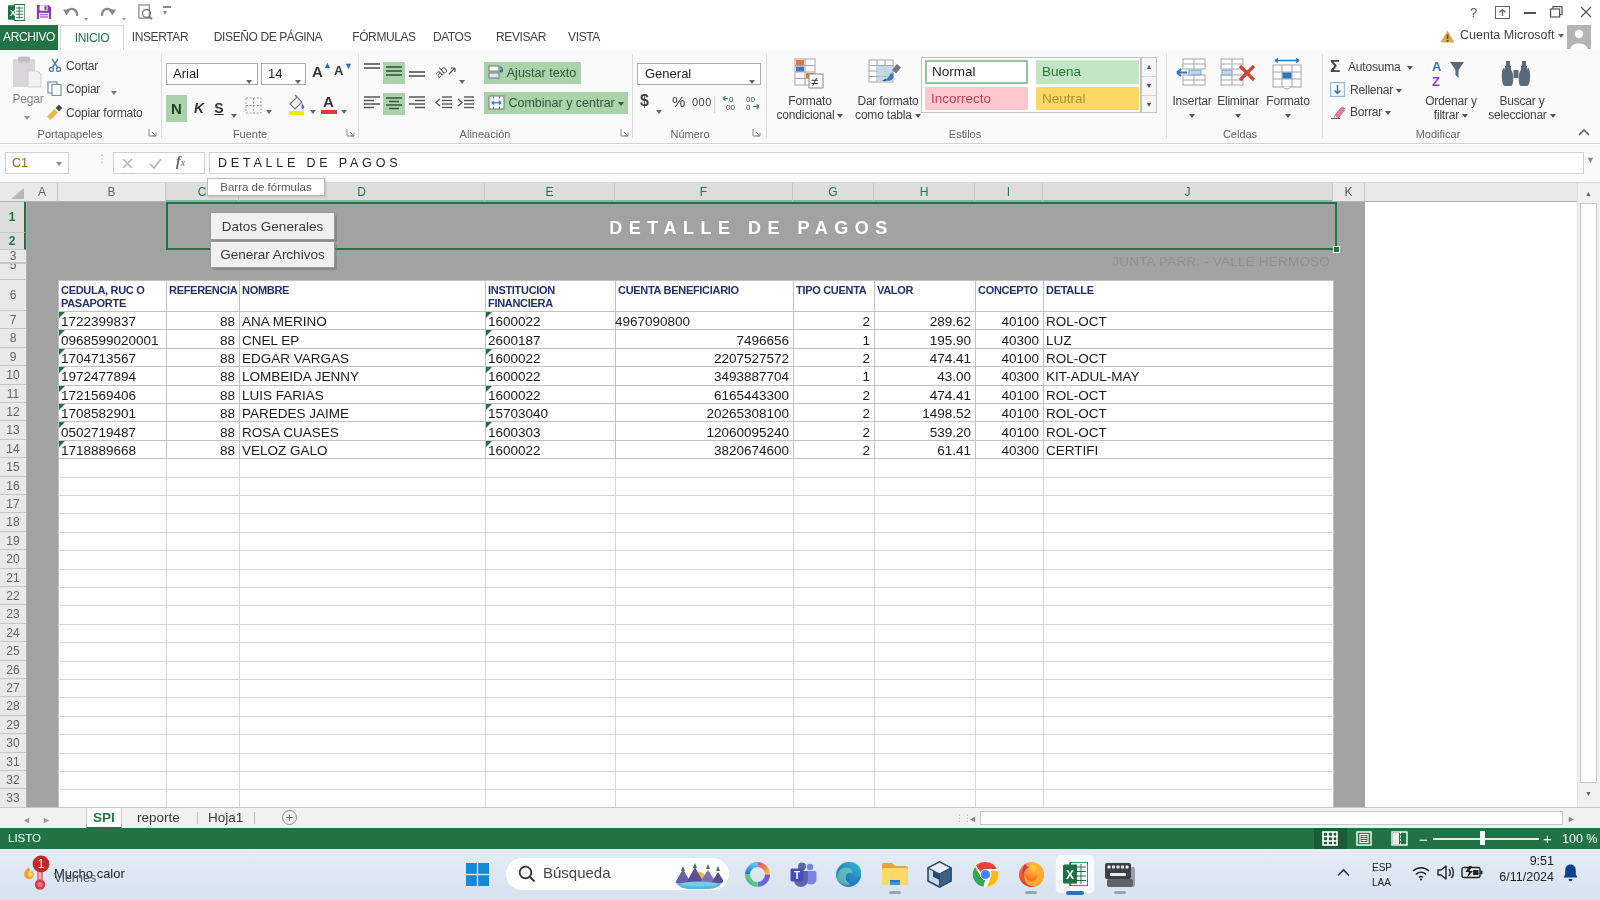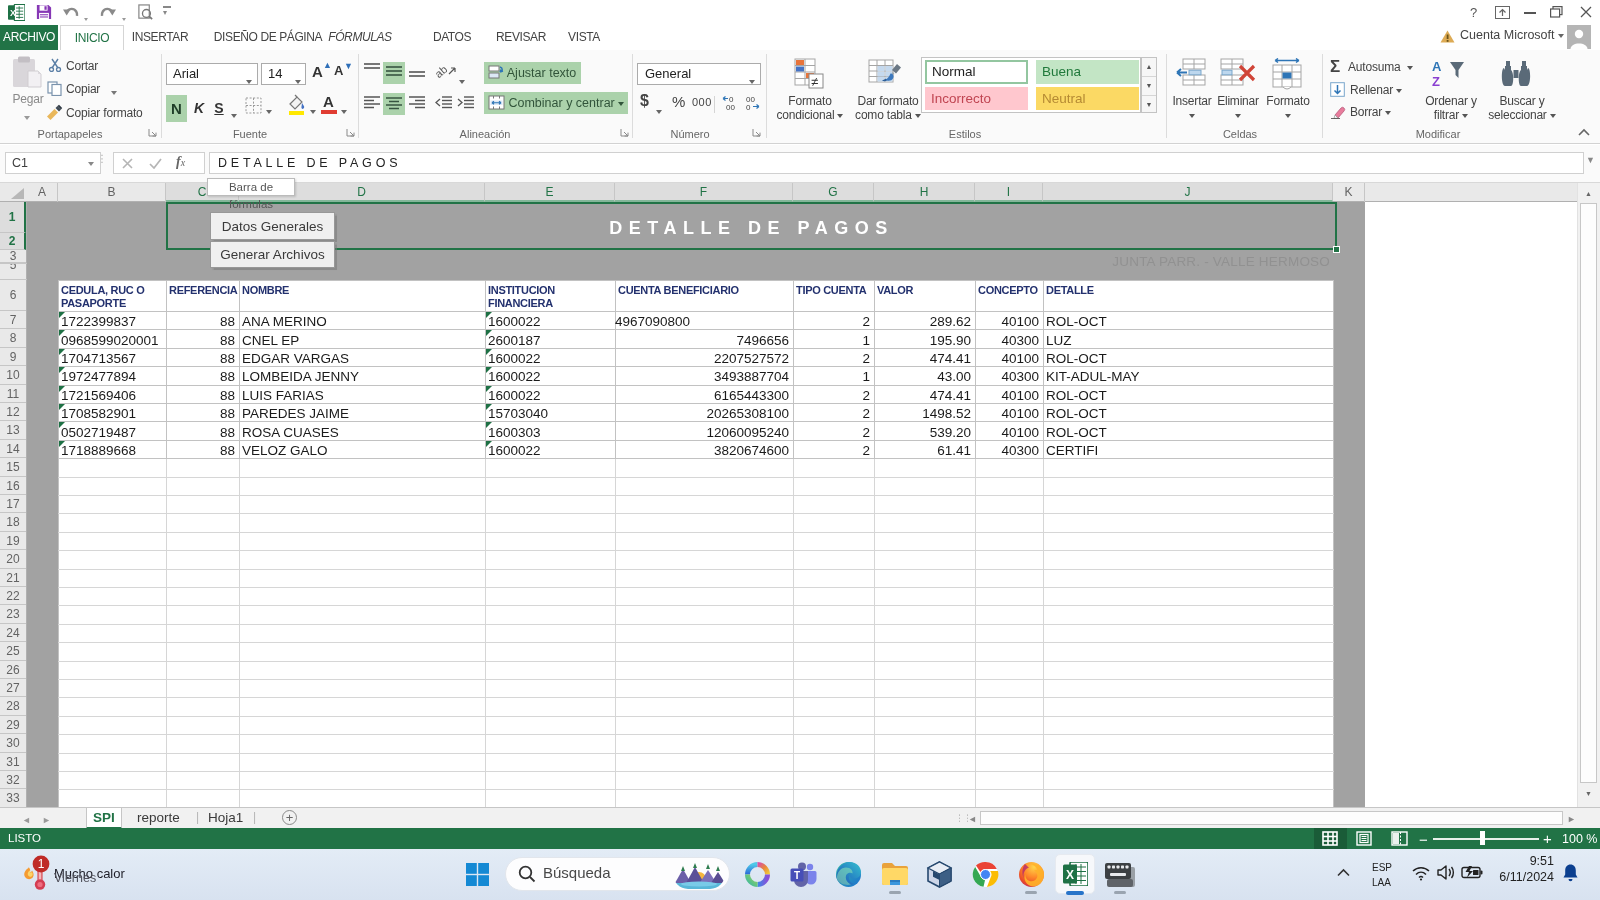--- a/index.html
+++ b/index.html
@@ -23,21 +23,21 @@
 .gsep { position:absolute; top:4px; height:84px; width:1px; background:#dcdcdc; }
 .glabel { position:absolute; top:78px; font-size:11px; color:#666; text-align:center; }
 .launcher { position:absolute; top:78px; width:10px; height:10px; }
 .rbtn-txt { font-size:12px; letter-spacing:-0.2px; color:#444; white-space:nowrap; }
 .greenbtn { position:absolute; background:#abd2ab; color:#31543a; font-size:12.5px; }
 .combo { position:absolute; background:#fff; border:1px solid #ababab; font-size:13px; color:#222; }
 .dda { display:inline-block; width:0; height:0; border-left:3px solid transparent; border-right:3px solid transparent; border-top:4px solid #666; vertical-align:middle; }
 
 
 #formulabar { position:absolute; left:0; top:145px; width:1600px; height:38px; background:#fafafa; border-bottom:1px solid #d8d8d8; }
-#namebox { position:absolute; left:5px; top:7px; width:96px; height:22px; background:#fff; border:1px solid #d0d0d0; font-size:12.5px; color:#404040; line-height:21px; padding-left:6px; }
+#namebox { position:absolute; left:5px; top:7px; width:64px; height:22px; background:#fff; border:1px solid #d0d0d0; font-size:12.5px; color:#a16207; line-height:21px; padding-left:6px; }
 #fxbox { position:absolute; left:113px; top:7px; width:92px; height:22px; background:#fff; border:1px solid #d0d0d0; }
 #ffield { position:absolute; left:209px; top:7px; width:1375px; height:22px; background:#fff; border:1px solid #d0d0d0; line-height:21px; font-size:12.5px; color:#222; padding-left:8px; letter-spacing:3.8px; }
 
 
 #sheet { position:absolute; left:0; top:183px; width:1577px; height:624px; background:#fff; overflow:hidden; }
 #colhdrs { position:absolute; left:0; top:0; width:1577px; height:19px; background:#e9e9e9; border-bottom:1px solid #b0b0b0; }
 .chdr { position:absolute; top:0; height:19px; line-height:18px; text-align:center; font-size:12px; color:#636363; border-right:1px solid #c6c6c6; }
 .chdr.sel { background:#ddd; color:#217346; border-bottom:2px solid #84b69a; height:19px; }
 #rowhdrs { position:absolute; left:0; top:19px; width:27px; height:605px; background:#e9e9e9; border-right:1px solid #b0b0b0; }
 .rhdr { position:absolute; left:0; width:26px; text-align:center; font-size:12px; color:#636363; border-bottom:1px solid #c6c6c6; }
@@ -124,21 +124,21 @@
         <rect width="24" height="24" fill="#b5b5b5"></rect>
         <circle cx="12" cy="9" r="4.2" fill="#fff"></circle>
         <path d="M3.5 24 C3.5 16.5, 20.5 16.5, 20.5 24 Z" fill="#fff"></path>
       </svg>
   </div>
   <div id="tabrow">
     <div class="rtab" id="tab-archivo">ARCHIVO</div>
     <div class="rtab" id="tab-inicio" style="left:60px;width:64px;">INICIO</div>
     <div class="rtab" style="left:120px;width:80px;">INSERTAR</div>
     <div class="rtab" style="left:207px;width:122px;">DISEÑO DE PÁGINA</div>
-    <div class="rtab" style="left:315px;width:90px;font-style:italic;">FÓRMULAS</div>
+    <div class="rtab" style="left:339px;width:90px;">FÓRMULAS</div>
     <div class="rtab" style="left:420px;width:64px;">DATOS</div>
     <div class="rtab" style="left:484px;width:74px;">REVISAR</div>
     <div class="rtab" style="left:556px;width:56px;">VISTA</div>
   </div>
   <div id="ribbon">
 
     <svg class="abs" style="left:12px;top:6px" width="30" height="34" viewBox="0 0 30 34">
       <rect x="1" y="3" width="22" height="28" rx="1.5" fill="#d9d6da"></rect>
       <rect x="6" y="0.5" width="12" height="6" rx="1.5" fill="#c3bfc4"></rect>
       <path d="M16 15 h10 l3 3 v13 h-13 z" fill="#f2f0f3" stroke="#d0cdd1" stroke-width="1"></path>
@@ -459,21 +459,21 @@
         </svg>
       <svg class="abs" style="left:35px;top:5px" width="13" height="11" viewBox="0 0 13 11">
           <path d="M1 6 L5 10 L12 1" stroke="#b5b5b5" stroke-width="1.7" fill="none"></path>
         </svg>
       <div class="abs" style="left:62px;top:1px;font-size:14px;font-style:italic;color:#666;font-family:'Liberation Serif',serif"><b><i>f</i></b><span style="font-size:10px">x</span></div>
     </div>
     <div id="ffield">DETALLE DE PAGOS</div>
     <div class="abs" style="left:1586px;top:10px;color:#888;font-size:9px">▼</div>
   </div>
 
-  <div class="abs" style="left:207px;top:178px;width:88px;height:18px;background:#fff;border:1px solid #bbb;box-shadow:1px 1px 2px rgba(0,0,0,0.15);font-size:11.5px;color:#555;line-height:17px;text-align:center;z-index:50">Barra de fórmulas</div>
+  <div class="abs" style="left:207px;top:178px;width:118px;height:18px;background:#fff;border:1px solid #bbb;box-shadow:1px 1px 2px rgba(0,0,0,0.15);font-size:11.5px;color:#555;line-height:17px;text-align:center;z-index:50">Barra de fórmulas</div>
   <div id="sheet">
     <div id="colhdrs">
       <svg class="abs" style="left:11px;top:5px" width="13" height="11" viewBox="0 0 13 11">
           <path d="M13 0 L13 11 L0 11 Z" fill="#b7b7b7"></path>
         </svg>
       <div class="chdr" style="left:27px;width:31px">A</div>
       <div class="chdr" style="left:58px;width:108px">B</div>
       <div class="chdr sel" style="left:166px;width:73px">C</div>
       <div class="chdr sel" style="left:239px;width:246px">D</div>
       <div class="chdr sel" style="left:485px;width:130px">E</div>

